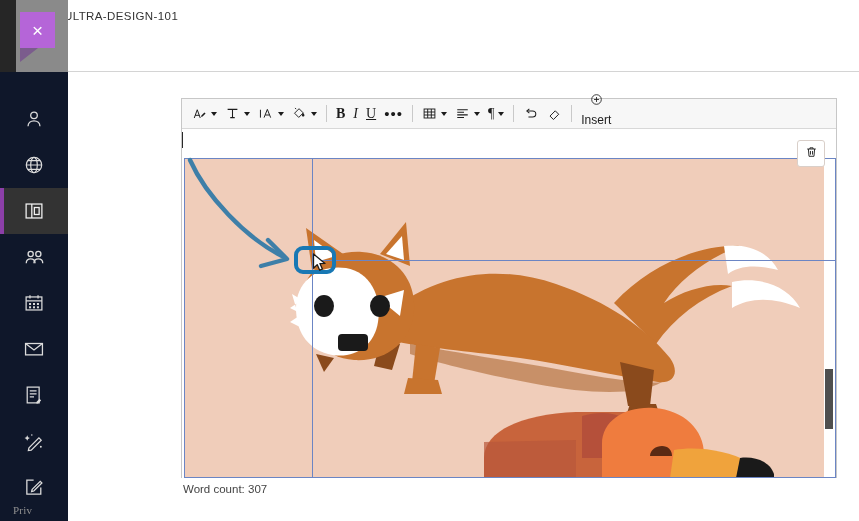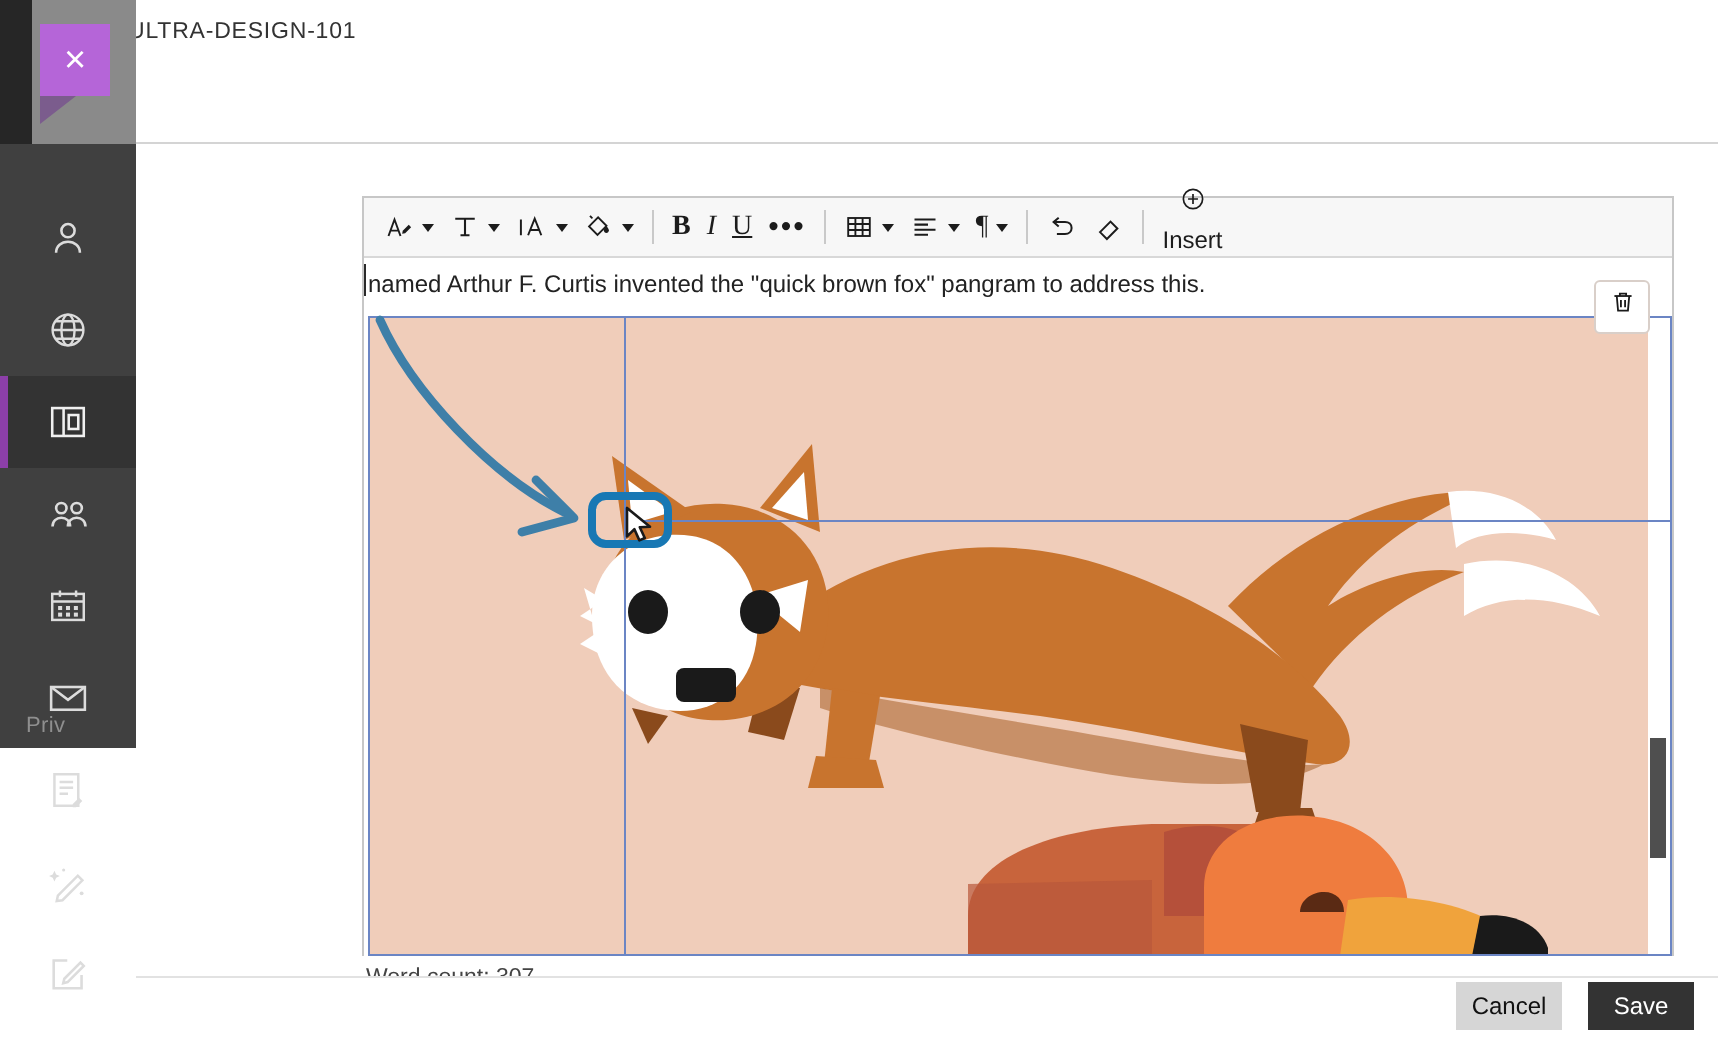--- a/index.html
+++ b/index.html
@@ -6,22 +6,22 @@
   html, body {
     width: 859px; height: 521px;
     overflow: hidden;
     background: #ffffff;
     font-family: "Liberation Sans", sans-serif;
   }
   #app { position: relative; width: 859px; height: 521px; background: #fff; }
 
   
   .sidebar {
-    position: absolute; left: 0; top: 0; width: 68px; height: 374px;
-    background: #404040; z-index: 5;
+    position: absolute; left: 0; top: 0; width: 68px; height: 521px;
+    background: #0f172a; z-index: 5; font-family: Liberation Serif, serif;
   }
   .sidebar-top-block {
     position: absolute; left: 0; top: 0; width: 68px; height: 72px;
     background: #8a8a8a;
   }
   .sidebar-strip-dark {
     position: absolute; left: 0; top: 0; width: 16px; height: 72px;
     background: #262626;
   }
   .close-btn {
@@ -421,21 +421,20 @@
           </svg>
         </span>
         <span>Insert</span>
         <span class="caret"></span>
       </div>
     </div>
 
     <div class="canvas">
 
       <div class="caret-bar"></div>
-      <div class="doc-line">named Arthur F. Curtis invented the "quick brown fox" pangram to address this.</div>
 
       <div class="image-area">
         <svg width="640" height="320" viewBox="0 0 640 320">
           <rect x="0" y="0" width="640" height="320" fill="#f0cdba"></rect>
 
           <path d="M430 145 C468 104 520 86 556 88 C524 100 497 120 480 145 C500 132 528 124 548 128 C516 140 490 160 472 186 Z" fill="#c8742e"></path>
           <path d="M540 88 C562 85 584 93 594 112 C572 106 554 108 544 116 Z" fill="#ffffff"></path>
           <path d="M548 124 C576 118 604 128 616 150 C590 139 566 139 548 150 Z" fill="#ffffff"></path>
 
           <path d="M210 150 C260 112 320 108 372 126 C424 144 462 170 486 200
@@ -518,18 +517,14 @@
     </div>
   </div>
 
   <svg class="annot-arrow" width="859" height="521">
     <path d="M190 160 C206 196 246 238 282 256" fill="none" stroke="#3e7fa8" stroke-width="4.4" stroke-linecap="round"></path>
     <path d="M268 240 L287 259 L261 266" fill="none" stroke="#3e7fa8" stroke-width="4.4" stroke-linecap="round" stroke-linejoin="round"></path>
   </svg>
 
   <div class="word-count">Word count: 307</div>
 
-  <div class="footer-bar">
-    <button class="btn-cancel">Cancel</button>
-    <button class="btn-save">Save</button>
-  </div>
 
 </div>
 
 </body></html>

